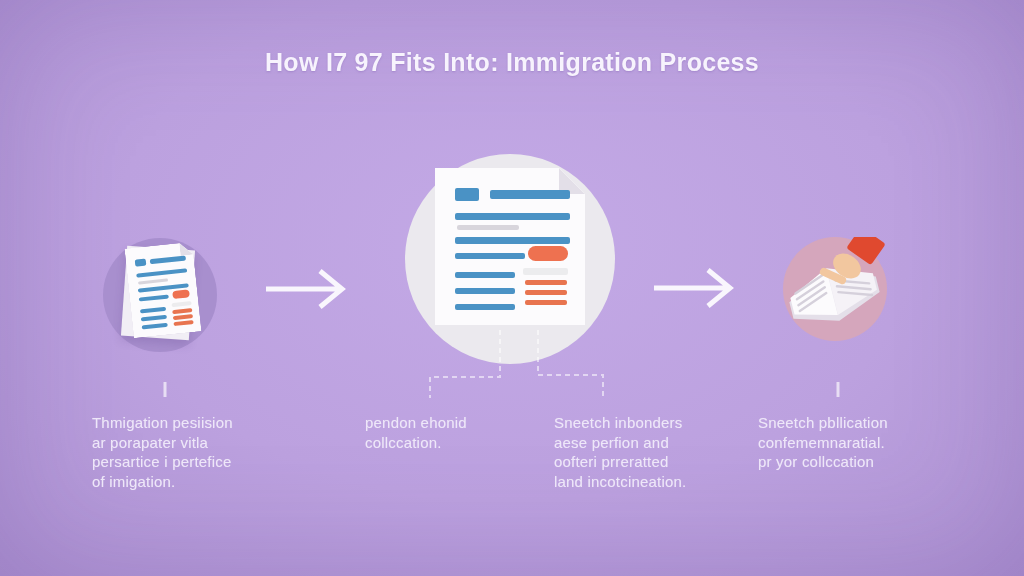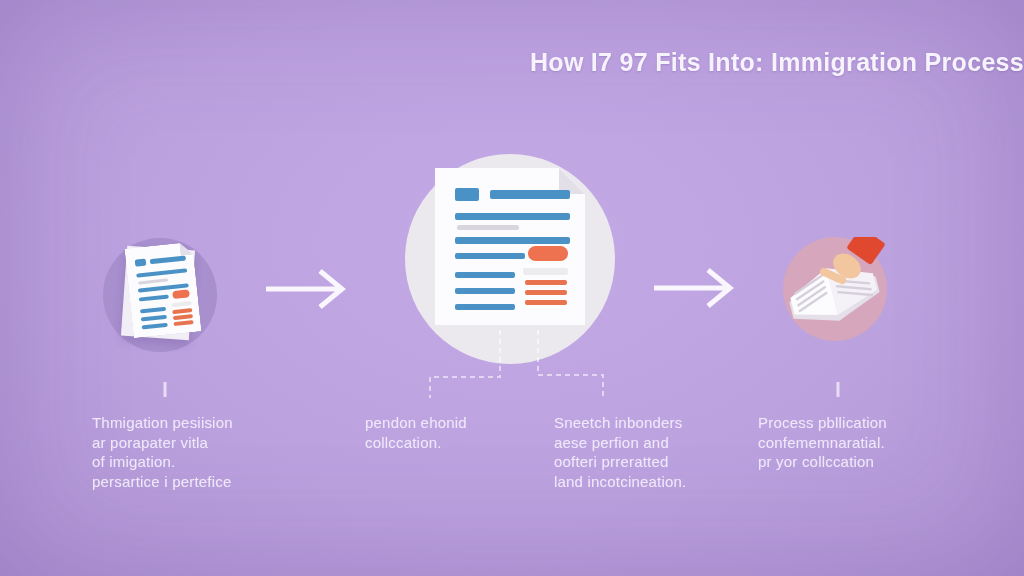--- a/index.html
+++ b/index.html
@@ -12,21 +12,21 @@
   }
   html,body{margin:0;padding:0;background:#888;}
   .canvas{
     position:relative; width:1024px; height:576px; overflow:hidden;
     font-family:"Liberation Sans", sans-serif;
     background:radial-gradient(ellipse at 50% 42%, #c3a9e6 0%, var(--background) 55%, var(--background-edge) 100%);
     box-shadow: inset 0 0 130px rgba(90,60,140,0.22);
   }
   .title{
     position:absolute; top:48px; left:0; width:100%; margin:0;
-    text-align:right; font-size:25px; font-weight:bold; letter-spacing:0.3px;
+    text-align:center; font-size:25px; font-weight:bold; letter-spacing:0.3px;
     color:var(--title-text); text-shadow:0 1px 2px rgba(120,90,170,0.35);
   }
   .circle{position:absolute; border-radius:50%;}
   .circle.left{left:103px; top:238px; width:114px; height:114px; background:var(--left-circle);}
   .circle.center{left:405px; top:154px; width:210px; height:210px; background:var(--center-circle);}
   .circle.right{left:783px; top:237px; width:104px; height:104px; background:var(--right-circle);}
 
   .doc{position:absolute; background:var(--paper-white); box-shadow:0 7px 14px rgba(80,50,120,0.20);}
   .doc .bar{position:absolute; border-radius:2px;}
   .blue{background:var(--accent-blue);}
@@ -139,32 +139,32 @@
   <svg class="connector-overlay" width="1024" height="576">
     <path d="M500,330 V377 H430 V398" fill="none" stroke="var(--connector-white)" stroke-width="2" stroke-dasharray="5 4"></path>
     <path d="M538,330 V375 H603 V398" fill="none" stroke="var(--connector-white)" stroke-width="2" stroke-dasharray="5 4"></path>
     <path d="M165,382 V397" stroke="rgba(255,255,255,0.65)" stroke-width="3" fill="none"></path>
     <path d="M838,382 V397" stroke="rgba(255,255,255,0.65)" stroke-width="3" fill="none"></path>
   </svg>
 
   <div class="caption c1">
     <div>Thmigation pesiision</div>
     <div>ar porapater vitla</div>
+    <div>persartice i pertefice</div>
     <div>of imigation.</div>
-    <div>persartice i pertefice</div>
   </div>
   <div class="caption c2">
     <div>pendon ehonid</div>
     <div>collccation.</div>
   </div>
   <div class="caption c3">
     <div>Sneetch inbonders</div>
     <div>aese perfion and</div>
     <div>oofteri prreratted</div>
     <div>land incotcineation.</div>
   </div>
   <div class="caption c4">
-    <div>Process pbllication</div>
+    <div>Sneetch pbllication</div>
     <div>confememnaratial.</div>
     <div>pr yor collccation</div>
   </div>
 
 </div>
 
 </body></html>

